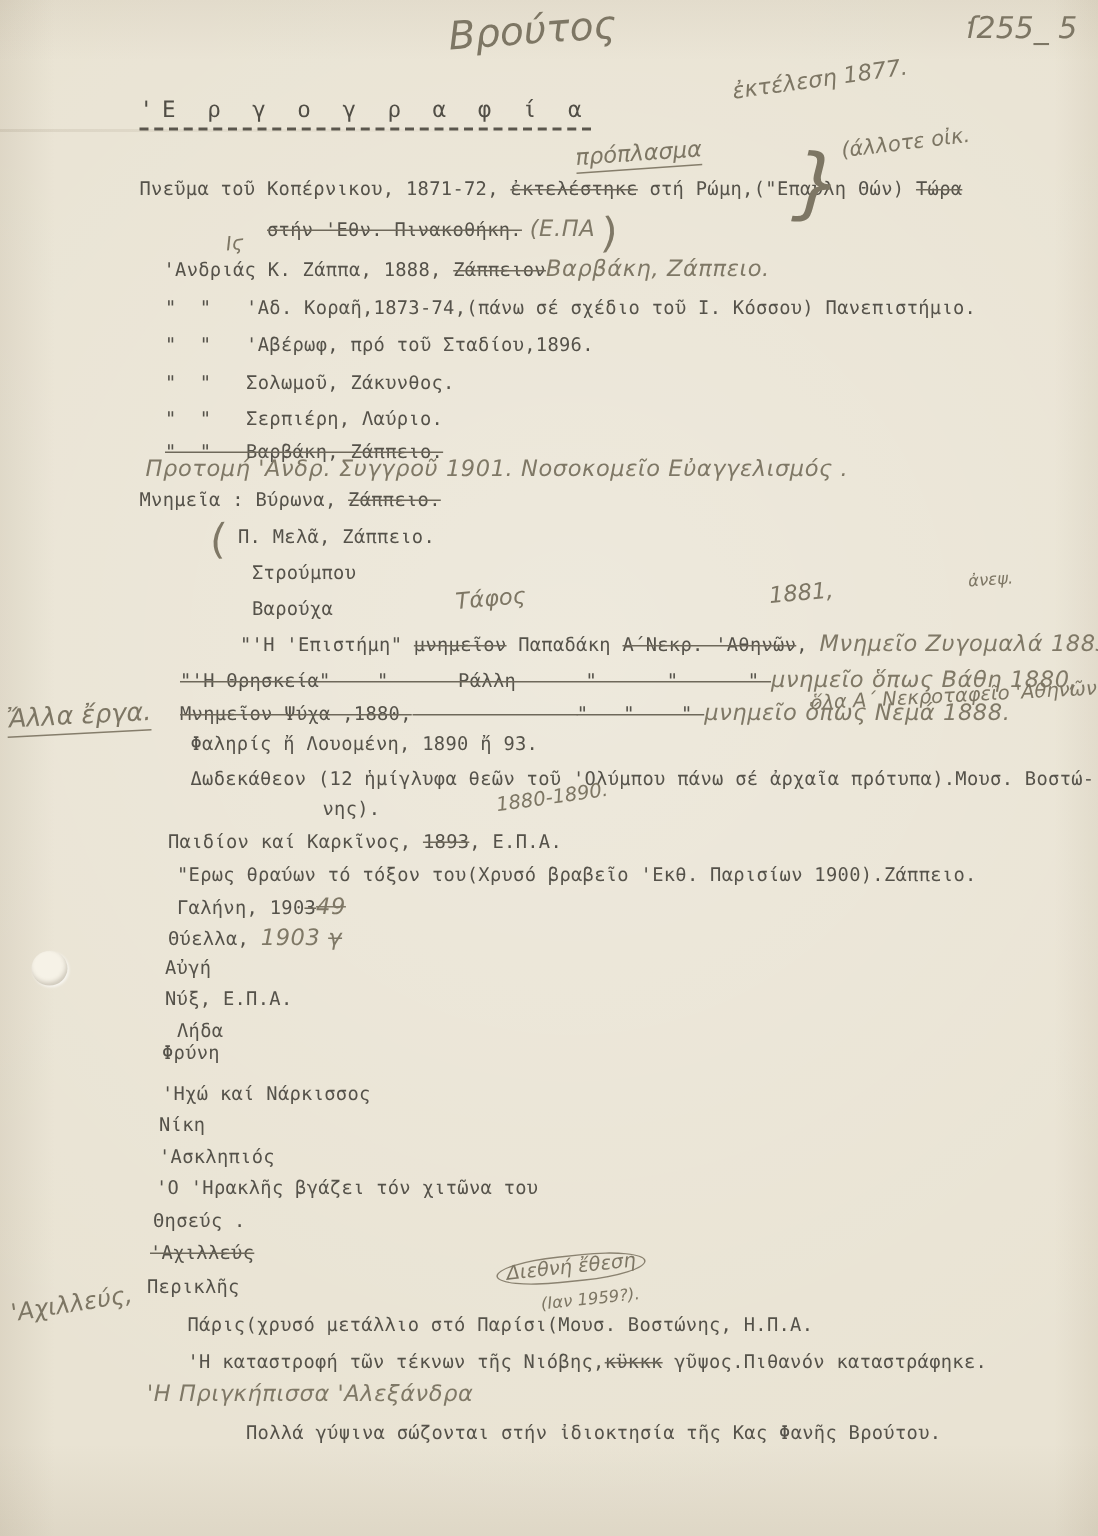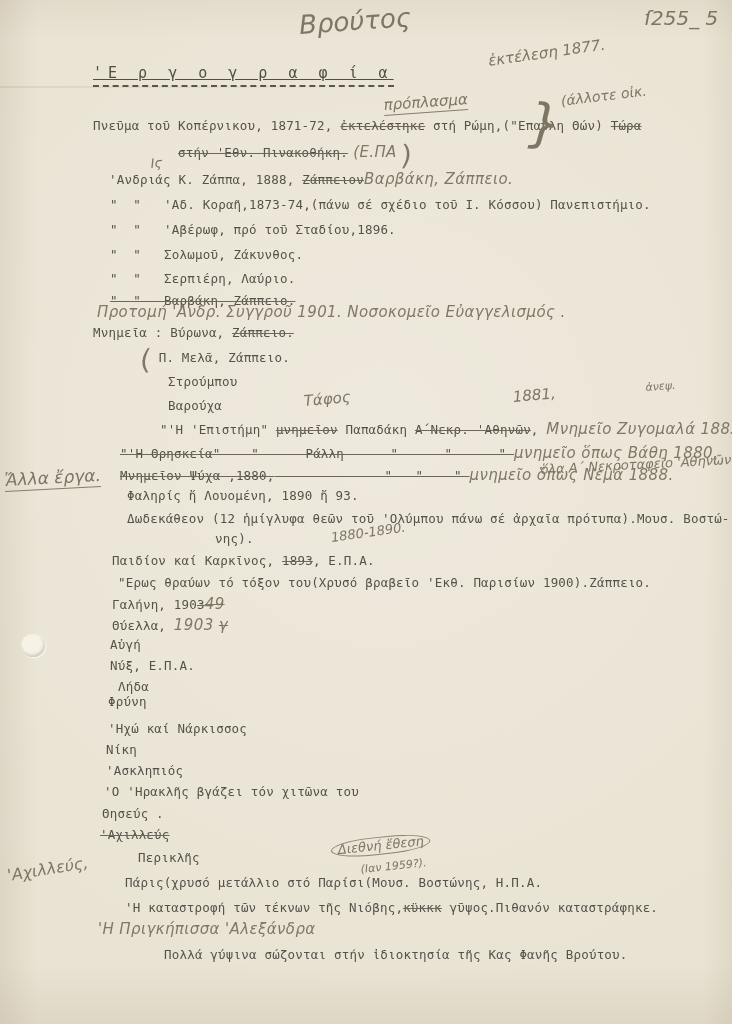--- a/index.html
+++ b/index.html
@@ -13,21 +13,21 @@
     background:
       radial-gradient(130% 95% at 52% 42%, rgba(255,255,255,0.22), rgba(0,0,0,0) 62%),
       linear-gradient(90deg, rgba(115,95,65,0.10), rgba(0,0,0,0) 5%, rgba(0,0,0,0) 96%, rgba(140,120,90,0.10)),
       linear-gradient(0deg, rgba(115,95,65,0.09), rgba(0,0,0,0) 6%),
       linear-gradient(180deg, rgba(120,100,70,0.07), rgba(0,0,0,0) 4%);
   }
   .crease{position:absolute;left:0;top:86px;width:100%;height:2px;
     background:linear-gradient(90deg, rgba(110,95,70,0.12), rgba(0,0,0,0) 55%);pointer-events:none;}
   .doc-title{
     position:absolute;left:93px;top:64px;font-size:15px;letter-spacing:6px;
-    color:#514e46;padding-bottom:3px;border-bottom:2px dashed #5a564d;white-space:pre;text-decoration:underline;
+    color:#514e46;padding-bottom:3px;border-bottom:2px dashed #5a564d;white-space:pre;
   }
   .line{position:absolute;white-space:pre;font-size:12.5px;color:#55524a;letter-spacing:0.2px;}
   .seg-t{}
   .seg-strike{text-decoration:line-through;text-decoration-color:#6e685a;text-decoration-thickness:1.4px;}
   .seg-h{font-family:"DejaVu Sans",sans-serif;font-style:italic;color:#7f7866;font-size:15px;letter-spacing:0.4px;}
   .seg-h.seg-strike{text-decoration:line-through;}
   .seg-big{font-size:27px;line-height:10px;vertical-align:-7px;display:inline-block;transform:rotate(-8deg);}
   .seg-rule{display:inline-block;height:1.5px;background:#6e685a;vertical-align:middle;}
   .ann{position:absolute;font-family:"DejaVu Sans",sans-serif;font-style:italic;
     color:#7d7664;white-space:pre;transform-origin:left top;}
@@ -58,33 +58,33 @@
       <div class="line" style="left: 168px; top: 374px;"><span class="seg-t">Στρούμπου</span></div>
       <div class="line" style="left: 168px; top: 398px;"><span class="seg-t">Βαρούχα</span></div>
       <div class="line" style="left: 160px; top: 420px;"><span class="seg-t">"'Η 'Επιστήμη" </span><span class="seg-t seg-strike">μνημεῖον</span><span class="seg-t"> Παπαδάκη </span><span class="seg-t seg-strike">Α΄Νεκρ. 'Αθηνῶν</span><span class="seg-t">, </span><span class="seg-h">Μνημεῖο Ζυγομαλά 1883,</span></div>
       <div class="line" style="left: 120px; top: 444px;"><span class="seg-t seg-strike">"'Η Θρησκεία"    "      Ράλλη      "      "      " </span><span class="seg-h">μνημεῖο ὅπως Βάθη 1880,</span></div>
       <div class="line" style="left: 120px; top: 466px;"><span class="seg-t seg-strike">Μνημεῖον Ψύχα ,1880,</span><span class="seg-rule" style="width: 110px;"></span><span class="seg-t seg-strike">"   "    " </span><span class="seg-h">μνημεῖο ὅπως Νεμά 1888.</span></div>
       <div class="line" style="left: 127px; top: 488px;"><span class="seg-t">Φαληρίς ἤ Λουομένη, 1890 ἤ 93.</span></div>
       <div class="line" style="left: 127px; top: 511px;"><span class="seg-t">Δωδεκάθεον (12 ἡμίγλυφα θεῶν τοῦ 'Ολύμπου πάνω σέ ἀρχαῖα πρότυπα).Μουσ. Βοστώ-</span></div>
       <div class="line" style="left: 215px; top: 531px;"><span class="seg-t">νης).</span></div>
       <div class="line" style="left: 112px; top: 553px;"><span class="seg-t">Παιδίον καί Καρκῖνος, </span><span class="seg-t seg-strike">1893</span><span class="seg-t">, Ε.Π.Α.</span></div>
       <div class="line" style="left: 118px; top: 575px;"><span class="seg-t">"Ερως θραύων τό τόξον του(Χρυσό βραβεῖο 'Εκθ. Παρισίων 1900).Ζάππειο.</span></div>
-      <div class="line" style="left: 112px; top: 595px;"><span class="seg-t">Γαλήνη, 190</span><span class="seg-t seg-strike">3</span><span class="seg-h seg-strike">49</span></div>
+      <div class="line" style="left: 118px; top: 595px;"><span class="seg-t">Γαλήνη, 190</span><span class="seg-t seg-strike">3</span><span class="seg-h seg-strike">49</span></div>
       <div class="line" style="left: 112px; top: 616px;"><span class="seg-t">Θύελλα, </span><span class="seg-h">1903 </span><span class="seg-h seg-strike">γ</span></div>
       <div class="line" style="left: 110px; top: 637px;"><span class="seg-t">Αὐγή</span></div>
       <div class="line" style="left: 110px; top: 658px;"><span class="seg-t">Νύξ, Ε.Π.Α.</span></div>
       <div class="line" style="left: 118px; top: 679px;"><span class="seg-t">Λήδα</span></div>
       <div class="line" style="left: 108px; top: 694px;"><span class="seg-t">Φρύνη</span></div>
       <div class="line" style="left: 108px; top: 721px;"><span class="seg-t">'Ηχώ καί Νάρκισσος</span></div>
       <div class="line" style="left: 106px; top: 742px;"><span class="seg-t">Νίκη</span></div>
       <div class="line" style="left: 106px; top: 763px; text-align: center;"><span class="seg-t">'Ασκληπιός</span></div>
       <div class="line" style="left: 104px; top: 784px; text-align: center;"><span class="seg-t">'Ο 'Ηρακλῆς βγάζει τόν χιτῶνα του</span></div>
       <div class="line" style="left: 102px; top: 806px;"><span class="seg-t">Θησεύς .</span></div>
       <div class="line" style="left: 100px; top: 827px;"><span class="seg-t seg-strike">'Αχιλλεύς</span></div>
-      <div class="line" style="left: 98px; top: 850px; margin-left: 40px;"><span class="seg-t">Περικλῆς</span></div>
+      <div class="line" style="left: 98px; top: 850px;"><span class="seg-t">Περικλῆς</span></div>
       <div class="line" style="left: 125px; top: 875px;"><span class="seg-t">Πάρις(χρυσό μετάλλιο στό Παρίσι(Μουσ. Βοστώνης, Η.Π.Α.</span></div>
       <div class="line" style="left: 125px; top: 900px;"><span class="seg-t">'Η καταστροφή τῶν τέκνων τῆς Νιόβης,</span><span class="seg-t seg-strike">κϋκκκ</span><span class="seg-t"> γῦψος.Πιθανόν καταστράφηκε.</span></div>
       <div class="line" style="left: 98px; top: 920px;"><span class="seg-h">'Η Πριγκήπισσα 'Αλεξάνδρα</span></div>
       <div class="line" style="left: 125px; top: 947px; padding-left: 39px;"><span class="seg-t">Πολλά γύψινα σώζονται στήν ἰδιοκτησία τῆς Κας Φανῆς Βρούτου.</span></div>
     </div>
   <div id="doc-annotations">
       <div class="ann" style="left: 298px; top: 10px; font-size: 26px; transform: rotate(-4deg);">Βρούτος</div>
       <div class="ann" style="left: 644px; top: 6px; font-size: 20px;">ſ255_ 5</div>
       <div class="ann" style="left: 487px; top: 52px; font-size: 15px; transform: rotate(-8deg);">ἐκτέλεση 1877.</div>
       <div class="ann underl" style="left: 383px; top: 96px; font-size: 15px; transform: rotate(-4deg);">πρόπλασμα</div>

